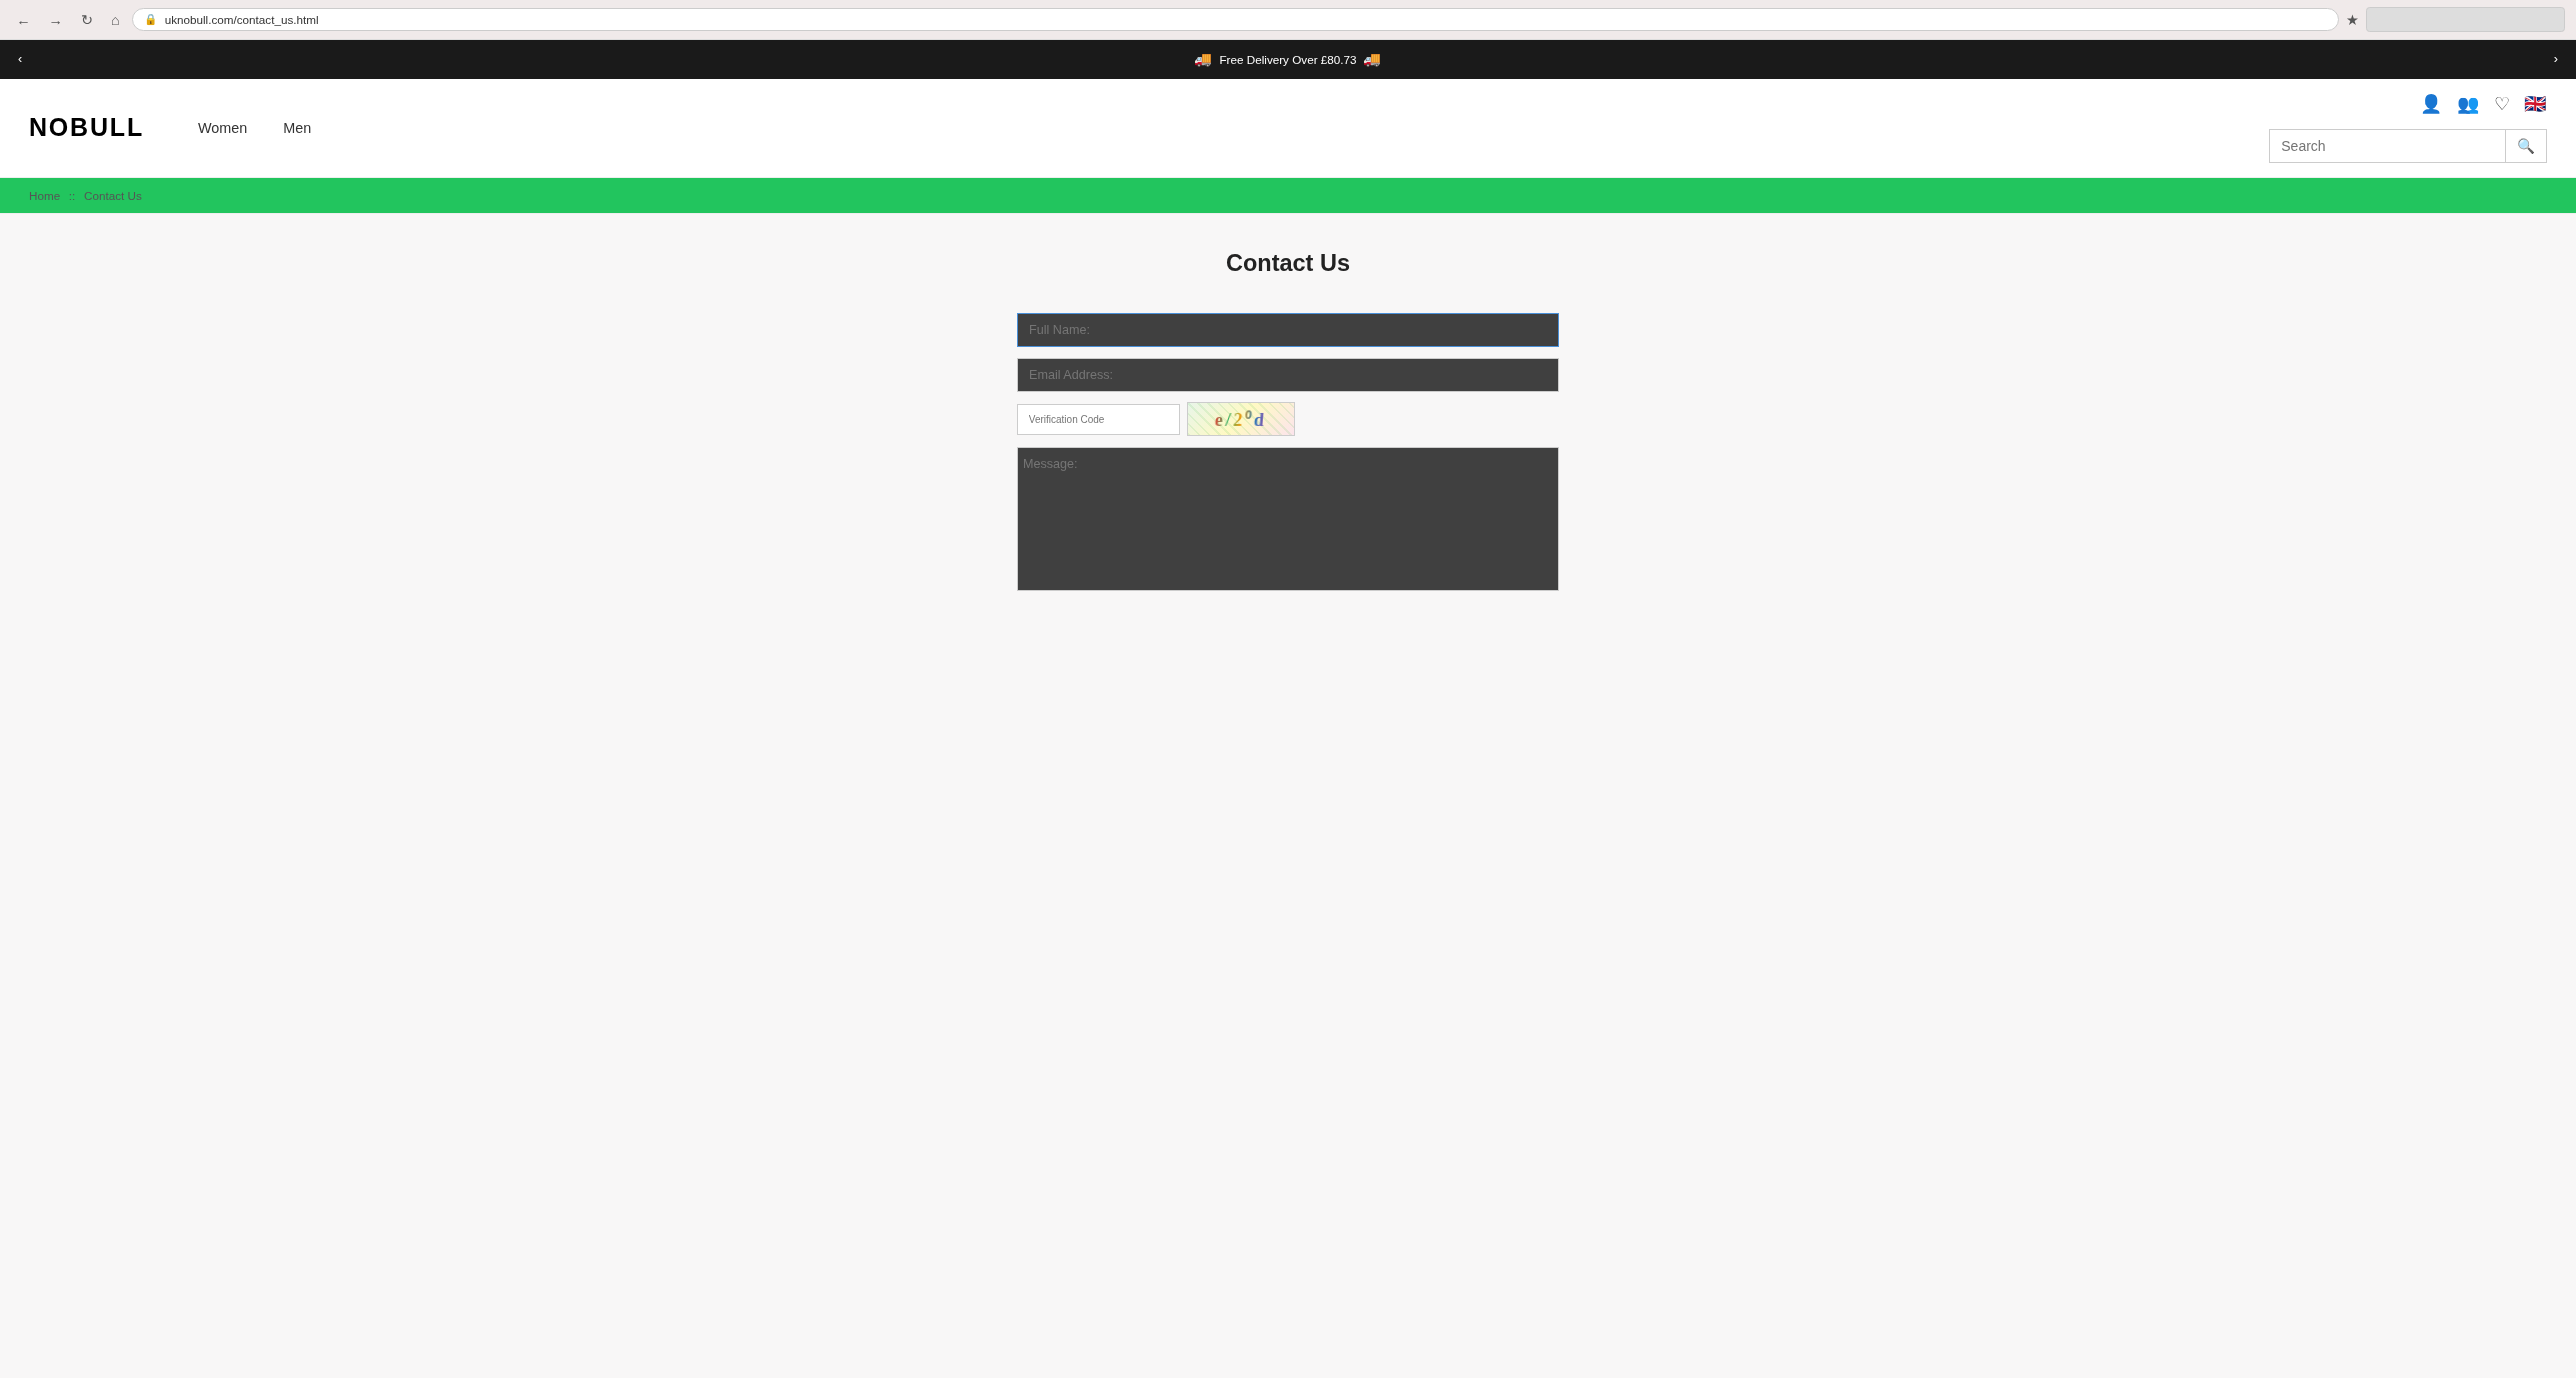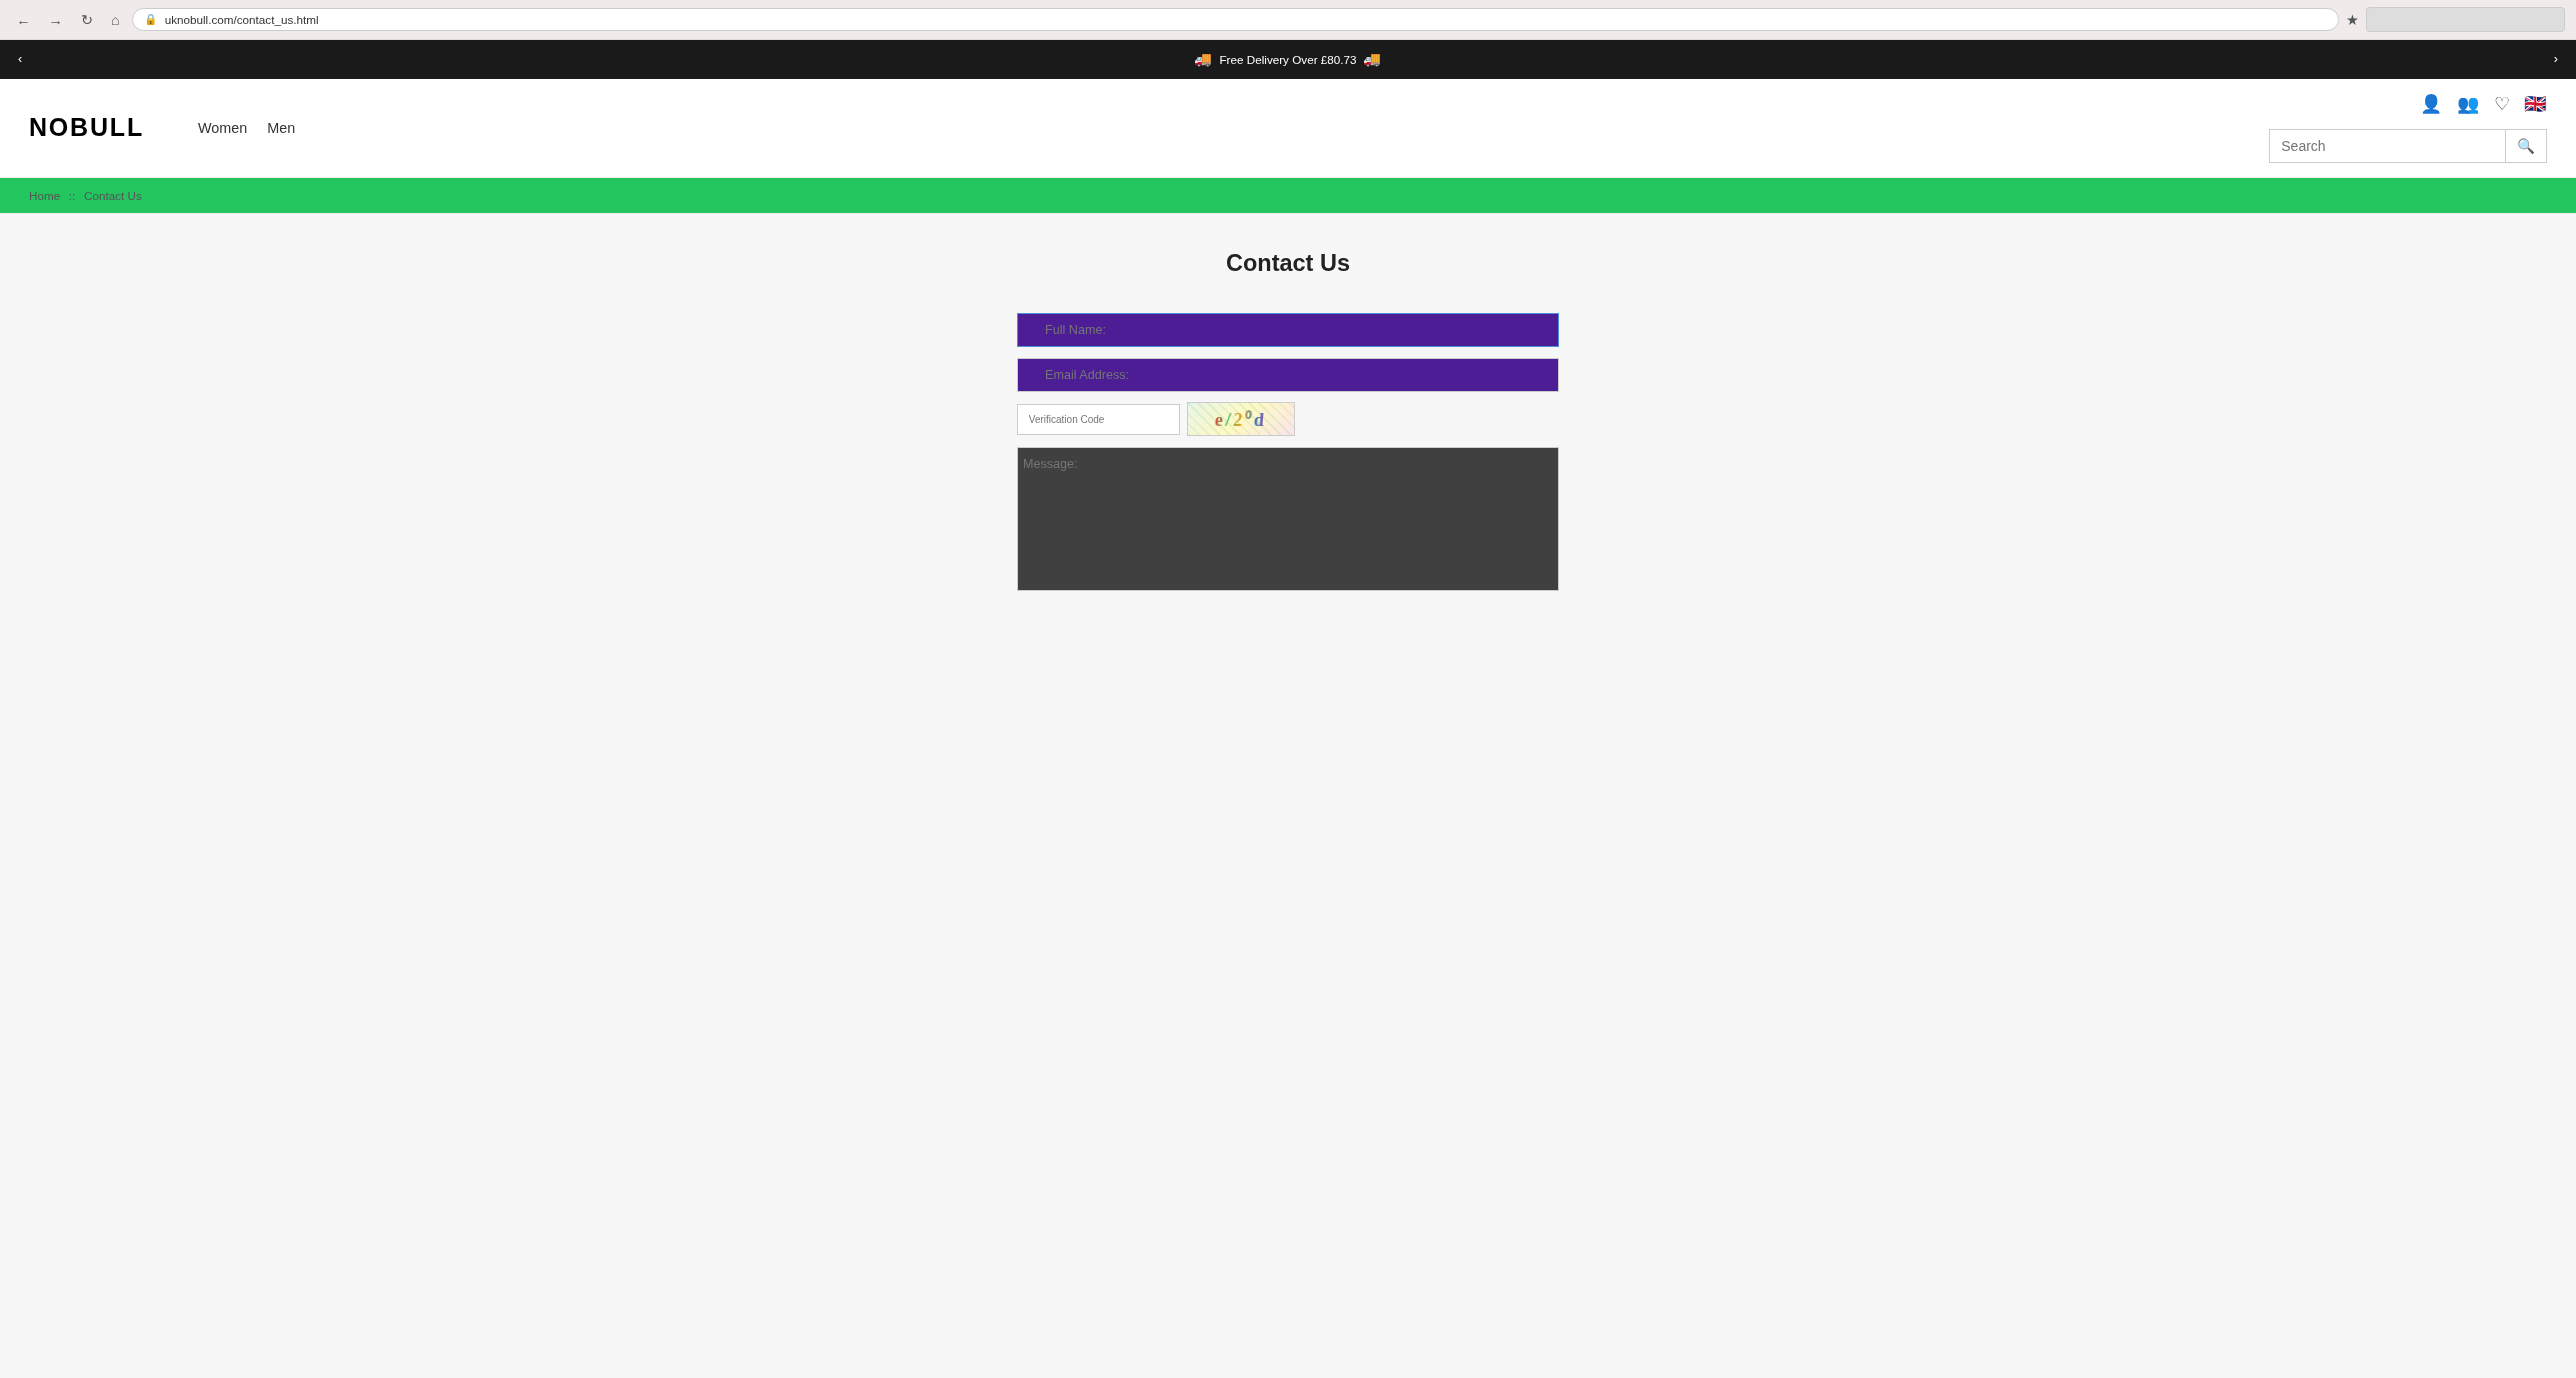--- a/index.html
+++ b/index.html
@@ -127,21 +127,21 @@
       font-size: 25px;
       font-weight: 900;
       letter-spacing: 1.8px;
       color: black;
       text-decoration: none;
       margin-right: 54px;
     }
 
     .main-nav {
       display: flex;
-      gap: 20px;
+      gap: 36px;
       align-items: center;
       flex: 1;
     }
 
     .nav-item {
       font-size: 14.4px;
       color: #333;
       cursor: pointer;
       text-decoration: none;
     }
@@ -232,26 +232,26 @@
     .contact-form {
       max-width: 542px;
       margin: 0 auto;
       display: flex;
       flex-direction: column;
       gap: 10.8px;
     }
 
     .form-input {
       width: 100%;
-      padding: 9px 27px;
+      padding: 9px 11px;
       border: 0.9px solid #ccc;
       font-size: 12.6px;
       color: #999;
       outline: none;
-      background: #4c1d95;
+      background: #404040;
     }
 
     .form-input.focused {
       border-color: #4a90d9;
       border-width: 1.8px;
     }
 
     .verification-row {
       display: flex;
       gap: 7.2px;

